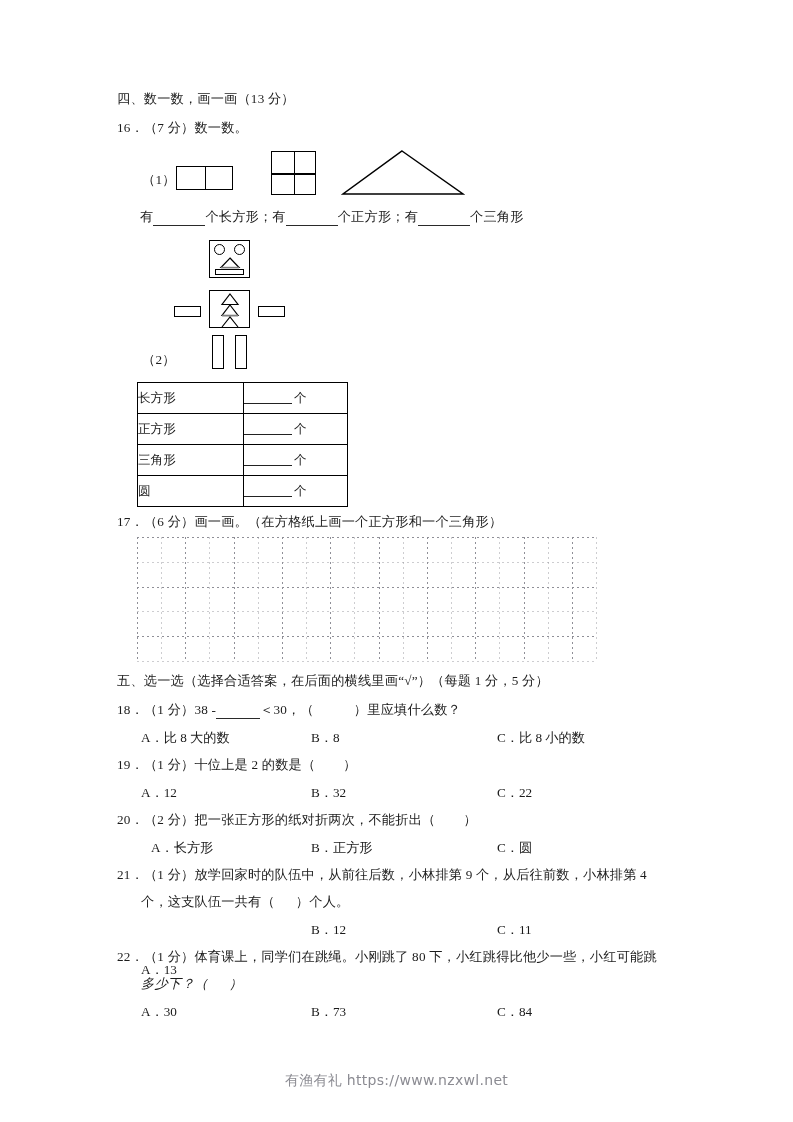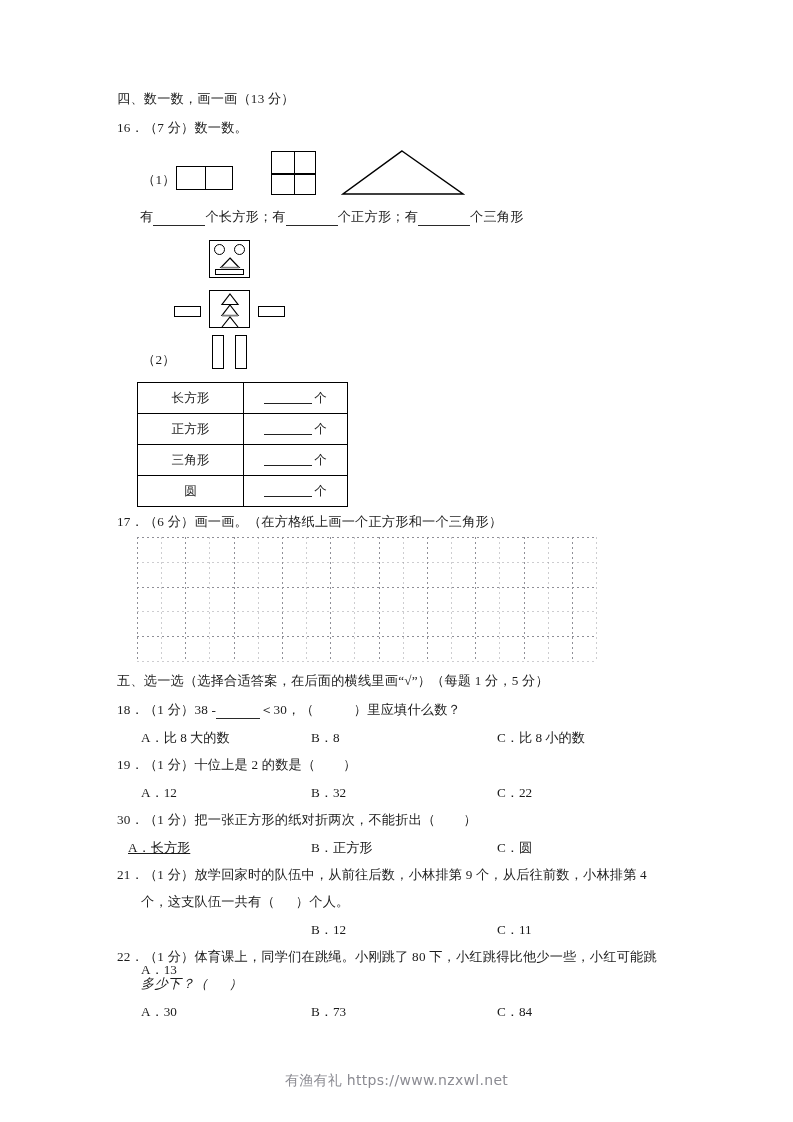--- a/index.html
+++ b/index.html
@@ -88,21 +88,21 @@
   
   .shape-table {
     position: absolute;
     border-collapse: collapse;
     font-size: 12.6px;
   }
   .shape-table td {
     border: 1.1px solid #000;
     height: 30px;
     padding: 0;
-    text-align: center;
+    text-align: left;
     vertical-align: middle;
     font-family: Liberation Sans, sans-serif;
   }
   .shape-table td.c1 { width: 105px; }
   .shape-table td.c2 { width: 103px; }
   .cellblank {
     display: inline-block;
     width: 48px;
     border-bottom: 1px solid #222;
     height: 11px;
@@ -263,22 +263,22 @@
   <div class="ln" style="left:117px; top:702px;"><span>18．（1 分）38 -</span><span class="blank-u" style="width:44px;">&nbsp;</span><span>＜30，（</span><span style="display:inline-block;width:40px;">&nbsp;</span><span>）里应填什么数？</span></div>
   <div class="opt" style="left:141px; top:729px;">A．比 8 大的数</div>
   <div class="opt" style="left:311px; top:729px;">B．8</div>
   <div class="opt" style="left:497px; top:729px;">C．比 8 小的数</div>
 
   <div class="ln" style="left:117px; top:757px;">19．（1 分）十位上是 2 的数是（        ）</div>
   <div class="opt" style="left:141px; top:784px;">A．12</div>
   <div class="opt" style="left:311px; top:784px;">B．32</div>
   <div class="opt" style="left:497px; top:784px;">C．22</div>
 
-  <div class="ln" style="left:117px; top:812px;">30．（1 分）把一张正方形的纸对折两次，不能折出（        ）</div>
-  <div class="opt" style="left:128px; top:839px;text-decoration:underline;">A．长方形</div>
+  <div class="ln" style="left:117px; top:812px;">20．（2 分）把一张正方形的纸对折两次，不能折出（        ）</div>
+  <div class="opt" style="left:151px; top:839px;">A．长方形</div>
   <div class="opt" style="left:311px; top:839px;">B．正方形</div>
   <div class="opt" style="left:497px; top:839px;">C．圆</div>
 
   <div class="ln" style="left:117px; top:867px;">21．（1 分）放学回家时的队伍中，从前往后数，小林排第 9 个，从后往前数，小林排第 4</div>
   <div class="ln" style="left:141px; top:894px;">个，这支队伍一共有（      ）个人。</div>
   <div class="opt" style="left:141px; top:921px;margin-top:40px;">A．13</div>
   <div class="opt" style="left:311px; top:921px;">B．12</div>
   <div class="opt" style="left:497px; top:921px;">C．11</div>
 
   <div class="ln" style="left:117px; top:949px;">22．（1 分）体育课上，同学们在跳绳。小刚跳了 80 下，小红跳得比他少一些，小红可能跳</div>

